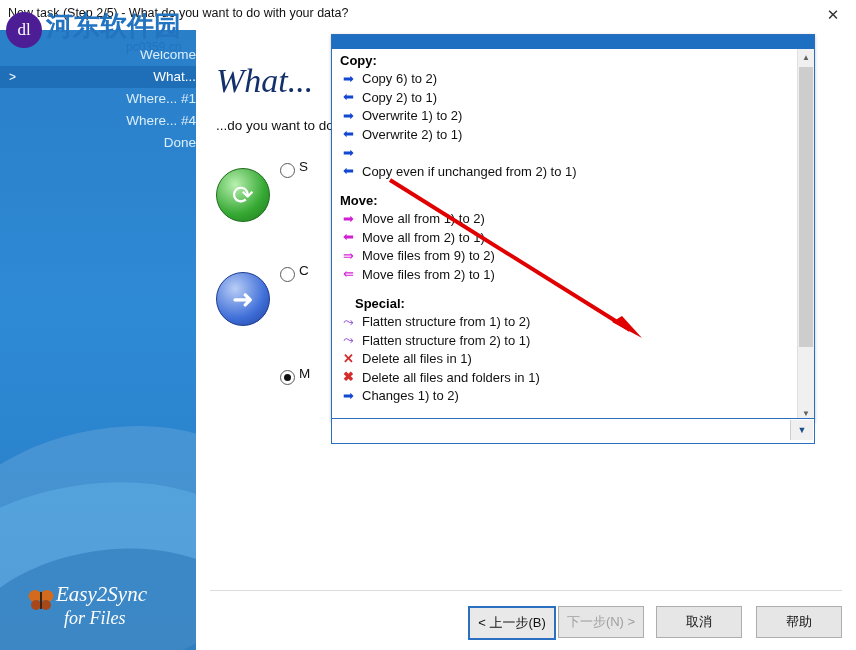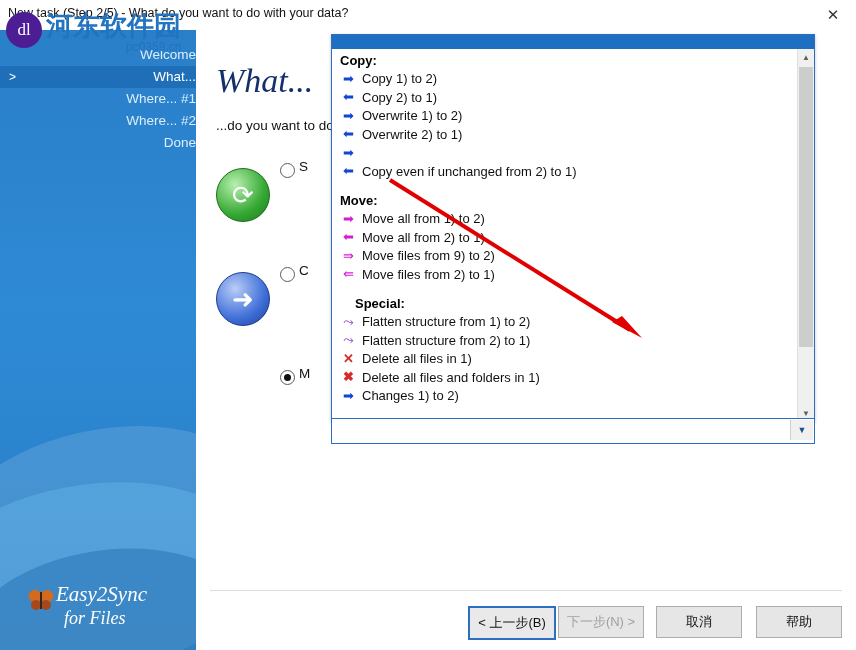--- a/index.html
+++ b/index.html
@@ -112,21 +112,21 @@
       <div class="step active">
         <span class="arrow">&gt;</span>
         <span>What...</span>
       </div>
       <div class="step">
         <span class="arrow"></span>
         <span>Where... #1</span>
       </div>
       <div class="step">
         <span class="arrow"></span>
-        <span>Where... #2</span>
+        <span>Where... #4</span>
       </div>
       <div class="step">
         <span class="arrow"></span>
         <span>Done</span>
       </div>
     </div>
 
     <div class="logo">
       <svg class="bfly" viewBox="0 0 26 24">
         <ellipse cx="7" cy="8" rx="6.5" ry="6" fill="#d36b1f"></ellipse>
@@ -171,21 +171,21 @@
     <div class="btn disabled" style="left:362px;top:576px;width:84px;">下一步(N) &gt;</div>
     <div class="btn" style="left:460px;top:576px;width:84px;">取消</div>
     <div class="btn" style="left:560px;top:576px;width:84px;">帮助</div>
   </div>
 
   <div class="popup">
     <div class="popup-head"></div>
     <div class="popup-body">
 
       <div class="group-title">Copy:</div>
-      <div class="litem"><span class="li-ico blue-a">➡</span><span>Copy 1) to 2)</span></div>
+      <div class="litem"><span class="li-ico blue-a">➡</span><span>Copy 6) to 2)</span></div>
       <div class="litem"><span class="li-ico blue-a">⬅</span><span>Copy 2) to 1)</span></div>
       <div class="litem"><span class="li-ico blue-a">➡</span><span>Overwrite 1) to 2)</span></div>
       <div class="litem"><span class="li-ico blue-a">⬅</span><span>Overwrite 2) to 1)</span></div>
       <div class="litem"><span class="li-ico blue-a">➡</span></div>
       <div class="litem"><span class="li-ico blue-a">⬅</span><span>Copy even if unchanged from 2) to 1)</span></div>
 
       <div class="group-title" style="padding-top:12px;">Move:</div>
       <div class="litem"><span class="li-ico mag-a">➡</span><span>Move all from 1) to 2)</span></div>
       <div class="litem"><span class="li-ico mag-a">⬅</span><span>Move all from 2) to 1)</span></div>
       <div class="litem"><span class="li-ico mag-a">⇛</span><span>Move files from 9) to 2)</span></div>

